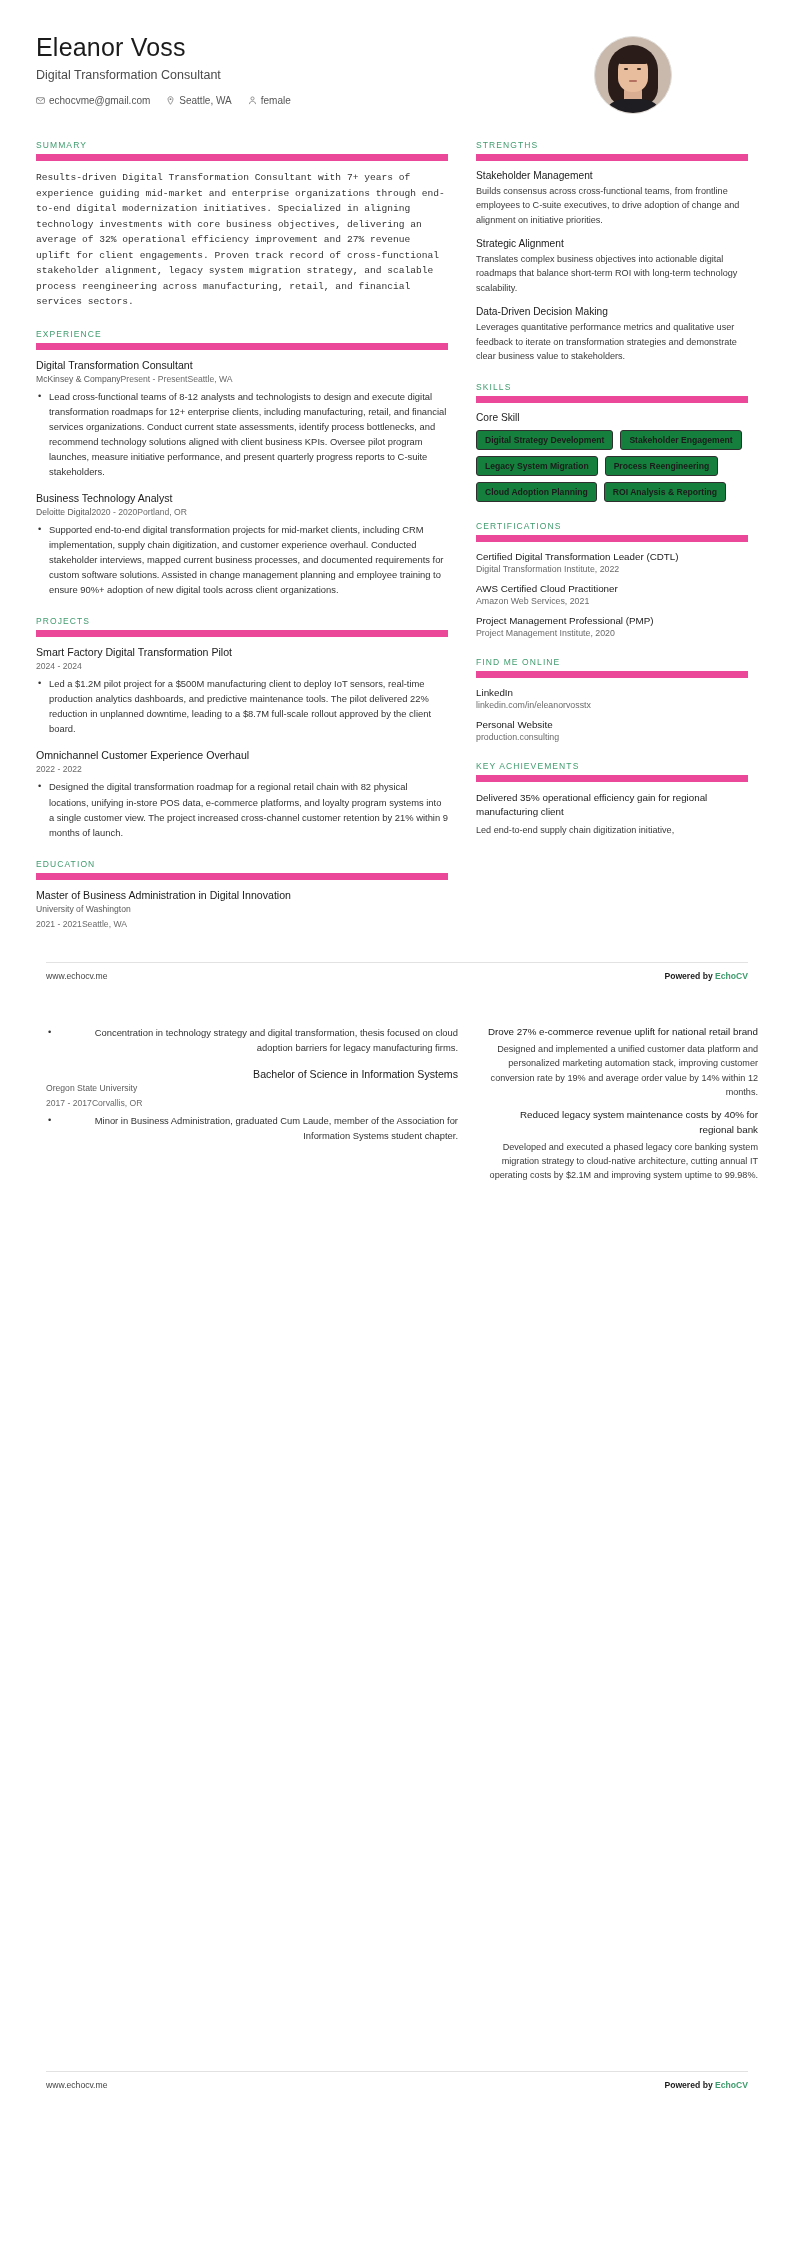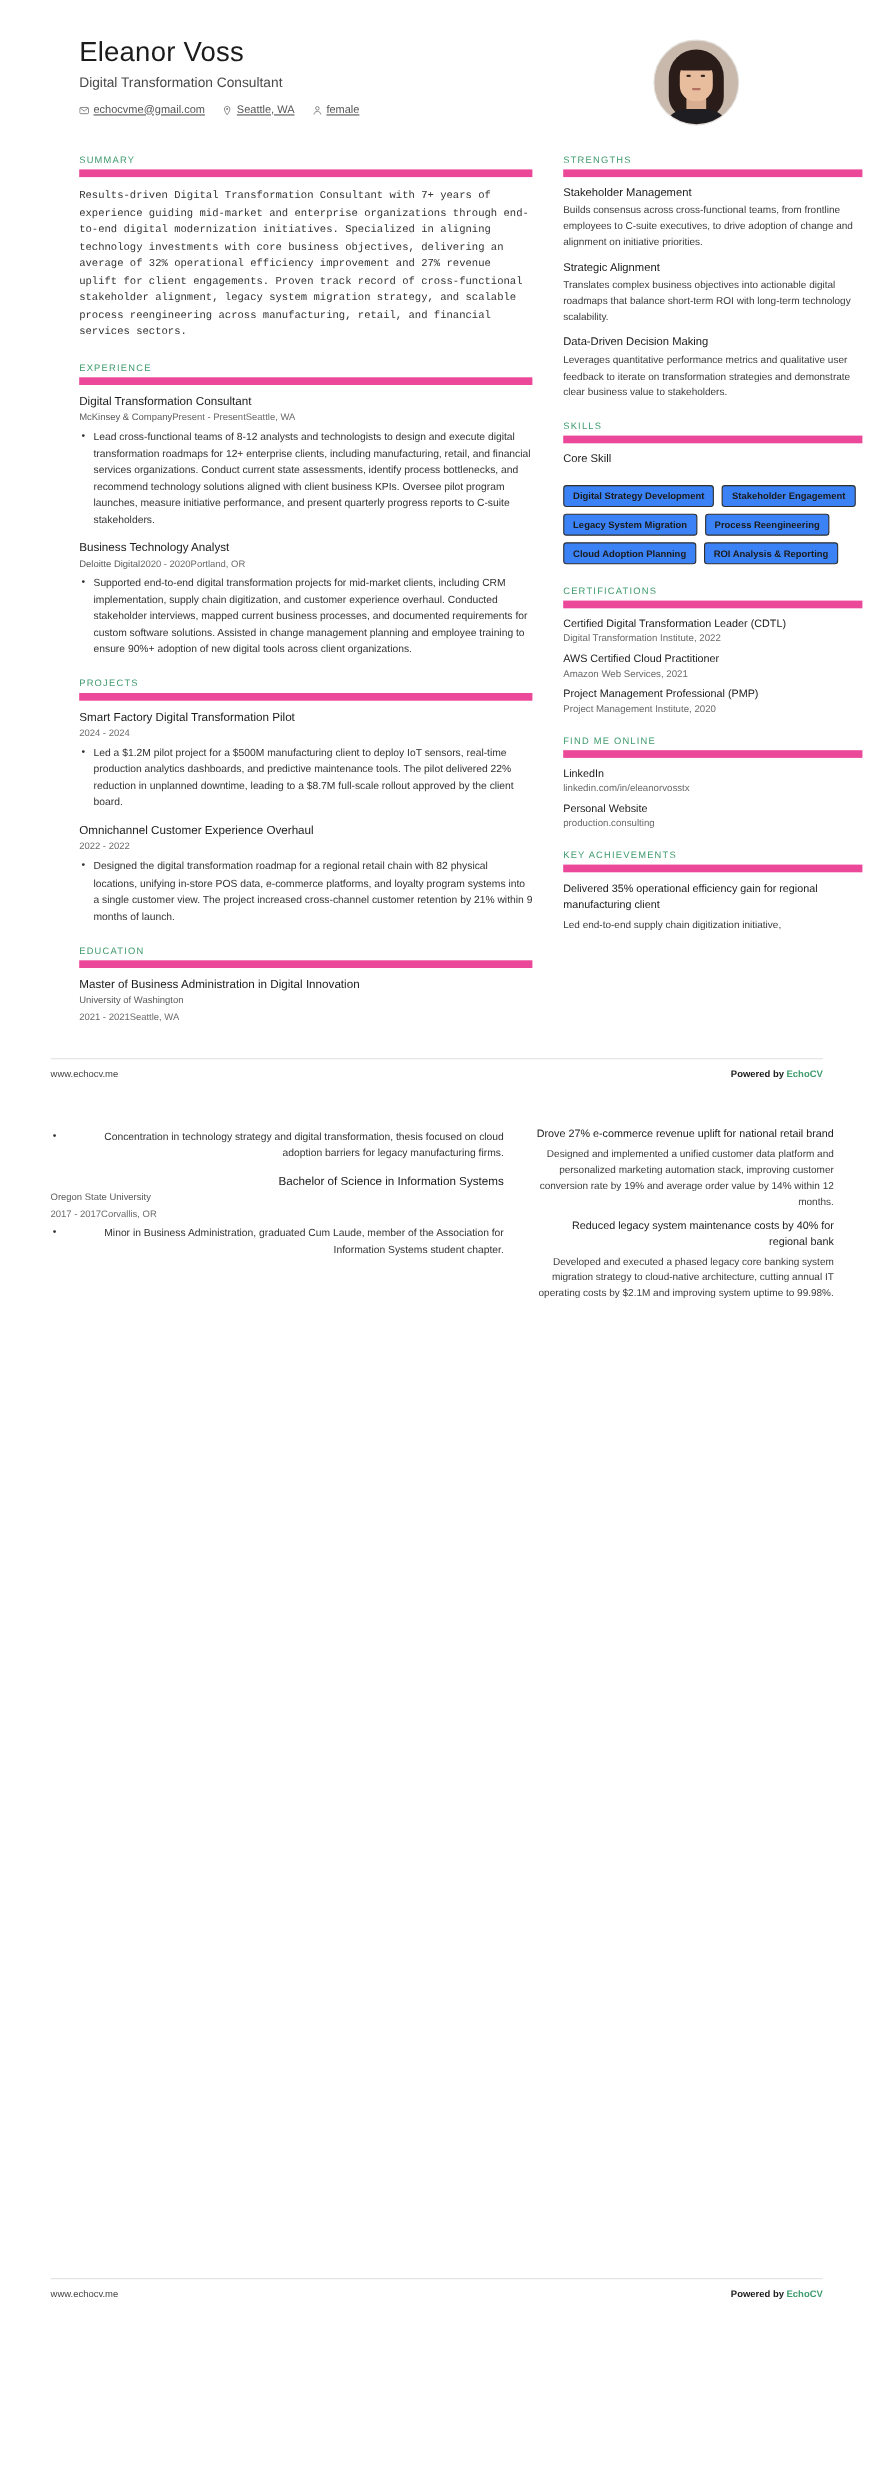--- a/index.html
+++ b/index.html
@@ -10,21 +10,21 @@
   body {
     width: 794px;
     font-family: "Liberation Sans", sans-serif;
     color: #2d2d2d;
     -webkit-font-smoothing: antialiased;
   }
   .page {
     position: relative;
     width: 718px;
     box-sizing: border-box;
-    padding: 34px 46px 0 72px;
+    padding: 34px 46px 0 36px;
   }
   .page2 {
     position: relative;
     width: 794px;
     box-sizing: border-box;
     padding: 18px 46px 0 46px;
     min-height: 1060px;
   }
 
   
@@ -45,21 +45,20 @@
     font-size: 12.5px;
     color: #4a4a4a;
     margin-bottom: 13px;
   }
   .contact-row {
     display: flex;
     align-items: center;
     gap: 16px;
     font-size: 10px;
     color: #555;
-    text-decoration: underline;
   }
   .contact-item {
     display: flex;
     align-items: center;
     gap: 4px;
     white-space: nowrap;
   }
   .contact-item svg { display:block; }
 
   .avatar {
@@ -175,31 +174,31 @@
     margin-bottom: 3px;
   }
   .strength-body {
     font-size: 9.1px;
     line-height: 1.58;
     color: #3b3b3b;
   }
   .skill-group-label {
     font-size: 10.2px;
     color: #1b1b1b;
-    margin-bottom: 18px;
+    margin-bottom: 7px;
   }
   .chips { display: flex; flex-wrap: wrap; gap: 6px 7px; }
   .chip {
     border: 1px solid #2f2f2f;
     border-radius: 3px;
     padding: 4px 8px 4px 8px;
     font-size: 8.6px;
     font-weight: bold;
     color: #1b1b1b;
-    background: #3b82f6;
+    background: #15803d;
     white-space: nowrap;
   }
   .cert { margin-bottom: 9px; }
   .cert-name { font-size: 9.8px; color: #1b1b1b; margin-bottom: 2px; }
   .cert-meta { font-size: 8.8px; color: #6a6a6a; }
   .link-item { margin-bottom: 9px; }
   .link-label { font-size: 9.8px; color: #1b1b1b; margin-bottom: 2px; }
   .link-url { font-size: 8.8px; color: #6a6a6a; }
   .ach { margin-bottom: 9px; }
   .ach-title { font-size: 9.8px; color: #1b1b1b; line-height: 1.45; margin-bottom: 3px; }

